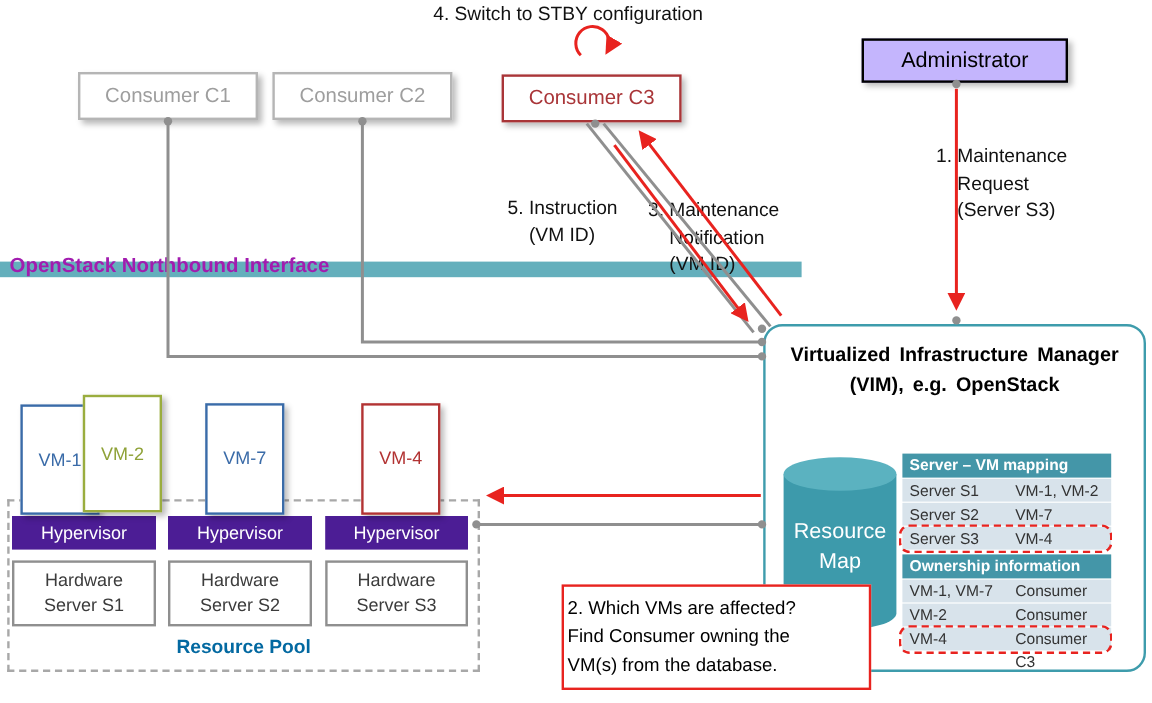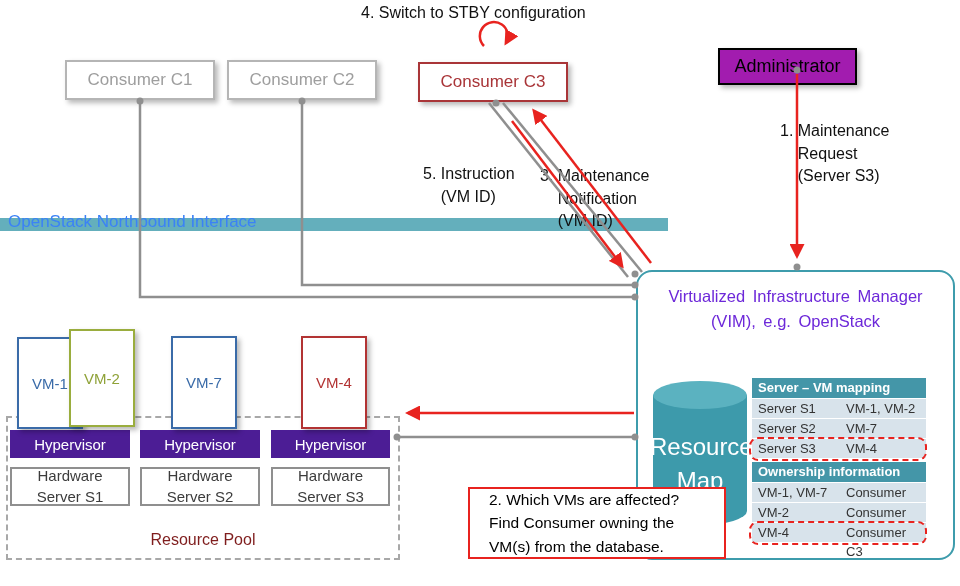--- a/index.html
+++ b/index.html
@@ -14,65 +14,65 @@
   .step5 { left:423px; top:163px; }
   .step6 { left:429px; top:365px; }
 
   .consumer { position:absolute; width:150px; height:40px; background:#fff; border:2px solid #b5b5b5;
               box-shadow:3px 3px 5px rgba(0,0,0,0.28); display:flex; align-items:center; justify-content:center;
               font-size:17px; color:#9e9e9e; z-index:3; }
   .c1 { left:65px; top:60px; }
   .c2 { left:227px; top:60px; }
   .c3 { left:418px; top:62px; border-color:#a93538; color:#a93538; }
 
-  .admin { position:absolute; left:718px; top:32px; width:139px; height:37px; background:#a21caf;
+  .admin { position:absolute; left:718px; top:32px; width:172px; height:37px; background:#c4b5fd;
            border:2.5px solid #000; box-shadow:3px 3px 5px rgba(0,0,0,0.28);
-           display:flex; align-items:center; justify-content:center; font-size:18px; color:#000; z-index:3;margin-top:16px; }
+           display:flex; align-items:center; justify-content:center; font-size:18px; color:#000; z-index:3; }
 
   .nb-bar { position:absolute; left:0; top:218px; width:668px; height:13px; background:#64afbc; z-index:1; }
-  .nb-label { position:absolute; left:8px; top:212px; font-size:17px; color:#3b82f6; z-index:2; }
+  .nb-label { position:absolute; left:8px; top:212px; font-size:17px; color:#a21caf; z-index:2;font-weight:bold; }
 
   .vim { position:absolute; left:636px; top:270px; width:319px; height:290px; background:#fff;
          border:2.5px solid #3e9cac; border-radius:16px; z-index:1; }
-  .vim-title { position:absolute; left:0; right:0; top:12px; text-align:center; color:#6d28d9;
-               font-size:16.5px; line-height:1.5; white-space:pre-line; word-spacing:3px; }
+  .vim-title { position:absolute; left:0; right:0; top:12px; text-align:center; color:#000000;
+               font-size:16.5px; line-height:1.5; white-space:pre-line; word-spacing:3px;font-weight:bold; }
 
   .cyl { position:absolute; left:12px; top:106px; width:100px; height:150px; }
   .cyl-label { position:absolute; top:52px; left:0; right:0; text-align:center; color:#fff;
-               font-size:24px; line-height:1.4; white-space:pre-line; }
+               font-size:18px; line-height:1.4; white-space:pre-line; }
 
   .vimtable { position:absolute; left:114px; width:174px; font-size:13px; }
   .t1 { top:106px; }
   .t2 { top:190px; }
   .thead { background:#4496a8; color:#fff; font-weight:bold; height:20px; line-height:20px; padding:0 6px; }
   .trow { display:flex; background:#d8e3eb; height:19px; line-height:19px; margin-top:1px; position:relative; color:#333; }
   .trow .ca { width:92px; padding-left:6px; }
   .trow .cb { flex:1; padding-left:2px; }
   .trow.hl::after { content:""; position:absolute; left:-3px; right:-1px; top:-2.5px; bottom:-2.5px;
                     border:2px dashed #e8231f; border-radius:9px; pointer-events:none; }
 
-  .step2 { position:absolute; left:468px; top:487px; width:258px; height:72px; background:#fff;
+  .step2 { position:absolute; left:468px; top:487px; width:258px; height:88px; background:#fff;
            border:2.5px solid #e8231f; color:#000; font-size:15.5px; line-height:1.5;
-           display:flex; align-items:center; padding-left:19px; white-space:pre-line; z-index:6; }
+           display:flex; align-items:center; padding-left:3px; white-space:pre-line; z-index:6; }
 
   .pool { position:absolute; left:6px; top:416px; width:394px; height:144px; border:2px dashed #a8a8a8; z-index:0; }
-  .pool-label { position:absolute; left:6px; top:531px; width:394px; text-align:center; color:#7f1d1d; font-size:16px; z-index:1; }
+  .pool-label { position:absolute; left:6px; top:531px; width:394px; text-align:center; color:#0369a1; font-size:16px; z-index:1;font-weight:bold; }
 
   .vm { position:absolute; width:66px; background:#fff; border:2px solid; box-shadow:3px 3px 5px rgba(0,0,0,0.28);
         display:flex; align-items:center; justify-content:center; font-size:15px; z-index:2; }
   .vm1 { left:17px; top:337px; height:92px; border-color:#3a6ba8; color:#3a6ba8; }
   .vm2 { left:69px; top:329px; height:98px; border-color:#9aad3e; color:#8fa238; }
   .vm7 { left:171px; top:336px; height:93px; border-color:#3a6ba8; color:#3a6ba8; }
   .vm4 { left:301px; top:336px; height:93px; border-color:#b23333; color:#b23333; }
 
   .hyp { position:absolute; top:430px; width:120px; height:28px; background:#4c1d95; color:#fff;
          display:flex; align-items:center; justify-content:center; font-size:15px; z-index:1; }
   .hyp.h1 { left:10px; } .hyp.h2 { left:140px; } .hyp.h3 { left:271px; width:119px; }
 
-  .hw { position:absolute; top:467px; width:120px; height:39px; background:#fff; border:2px solid #8f8f8f;
+  .hw { position:absolute; top:467px; width:120px; height:55px; background:#fff; border:2px solid #8f8f8f;
         color:#3c3c3c; display:flex; align-items:center; justify-content:center; text-align:center;
         font-size:15px; line-height:1.35; white-space:pre-line; z-index:1; }
   .hw.h1 { left:10px; } .hw.h2 { left:140px; } .hw.h3 { left:271px; width:119px; }
 
   .overlay { position:absolute; left:0; top:0; width:960px; height:586px; pointer-events:none; z-index:5; }
 </style>
 </head>
 <body>
 
 <div class="canvas">

